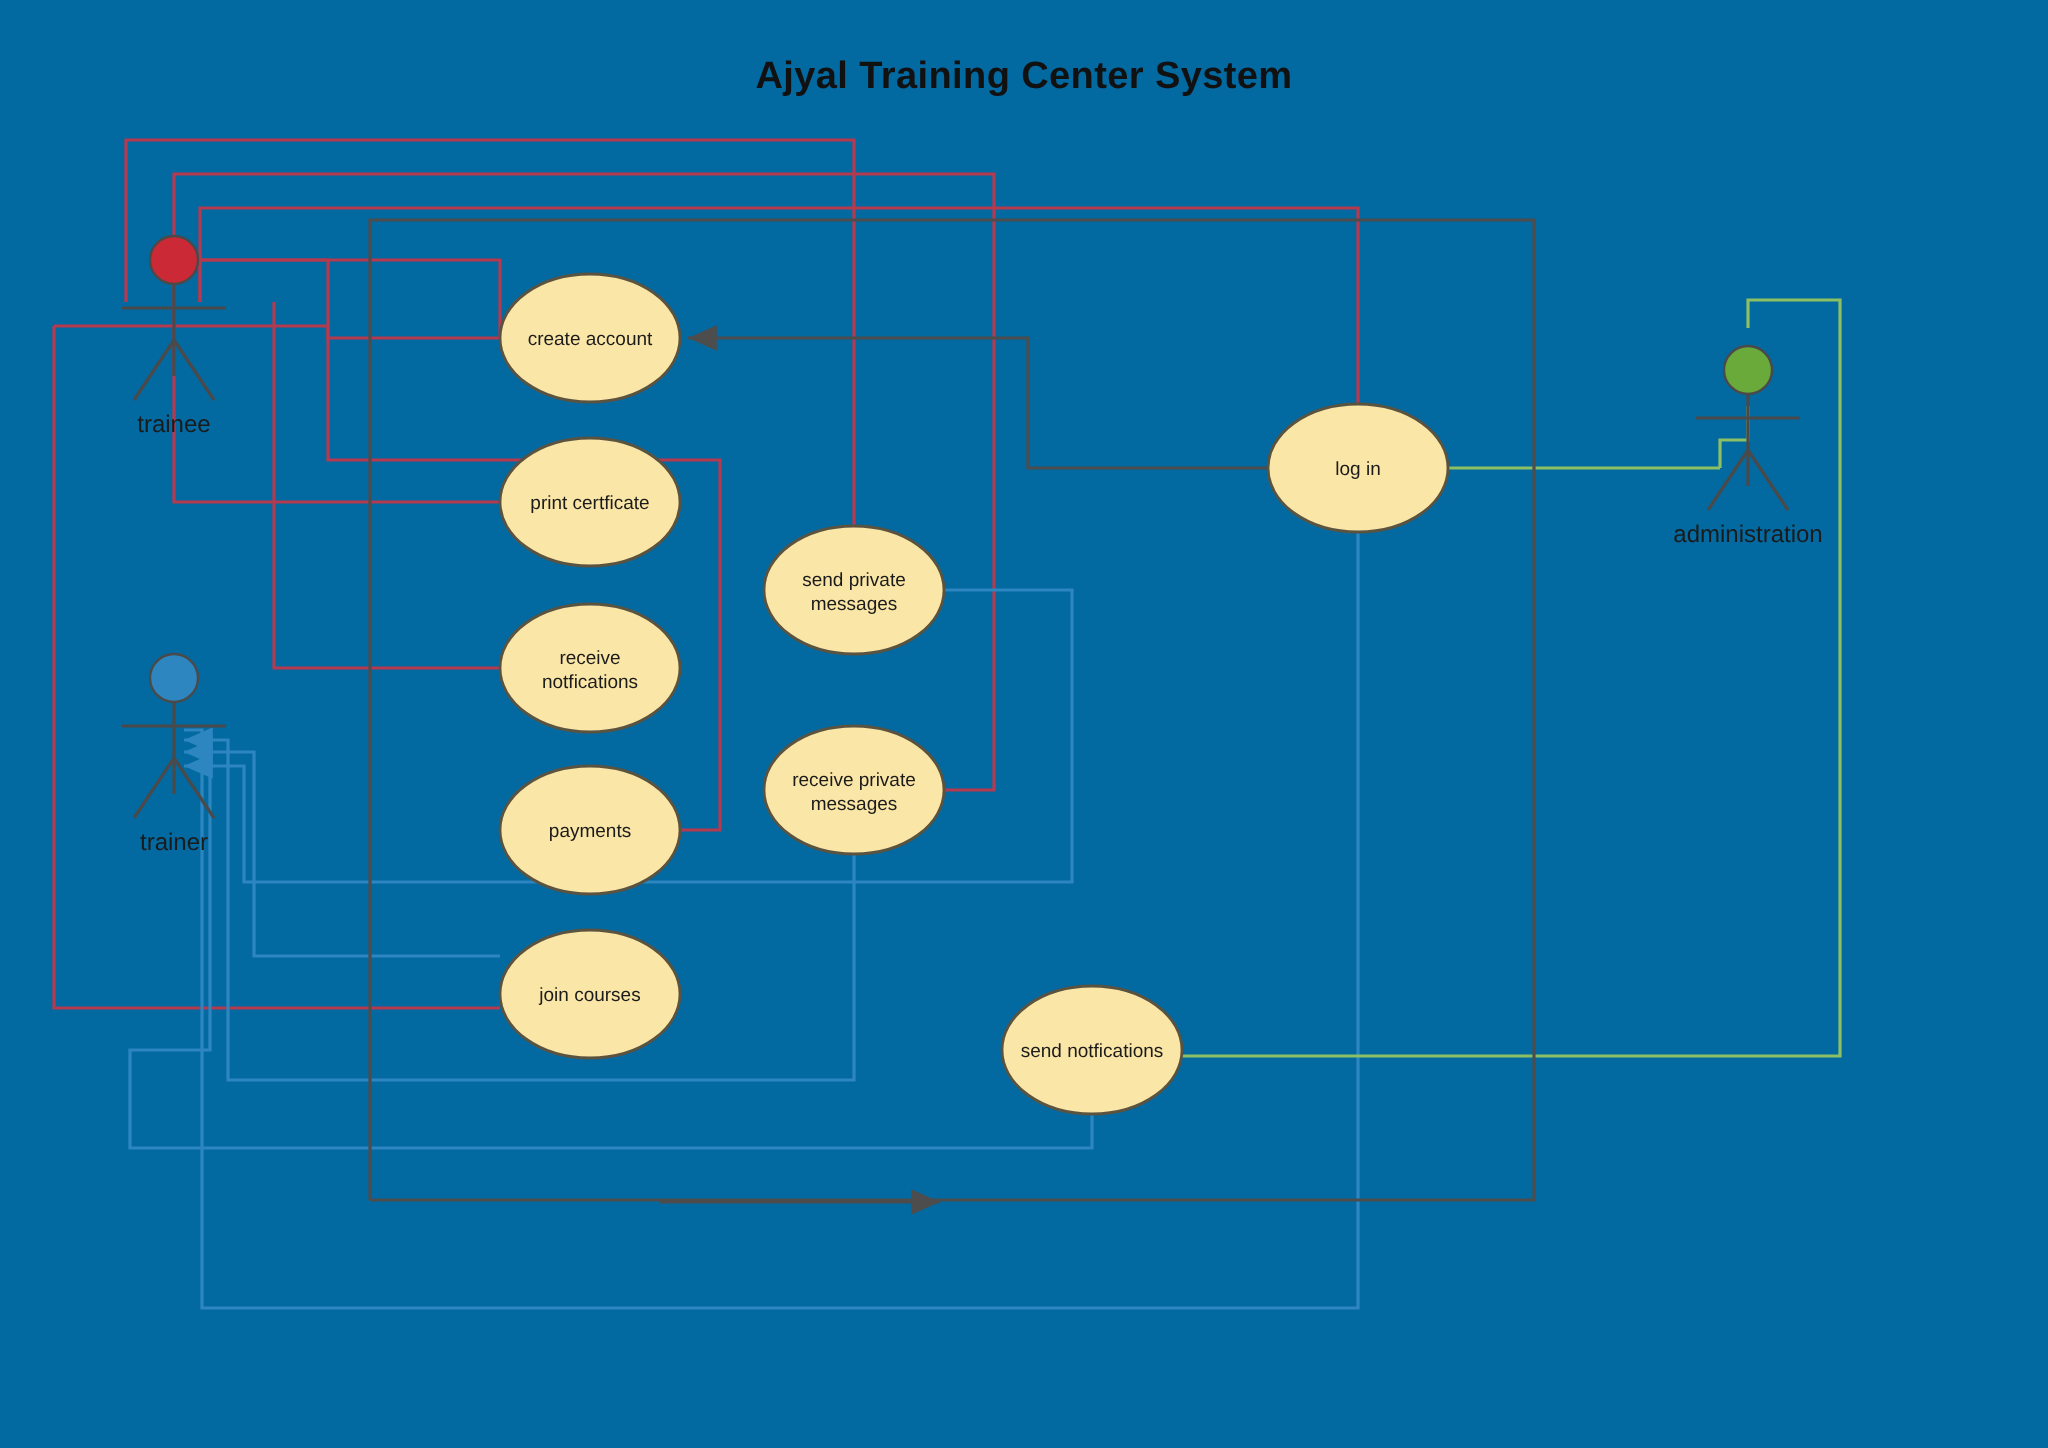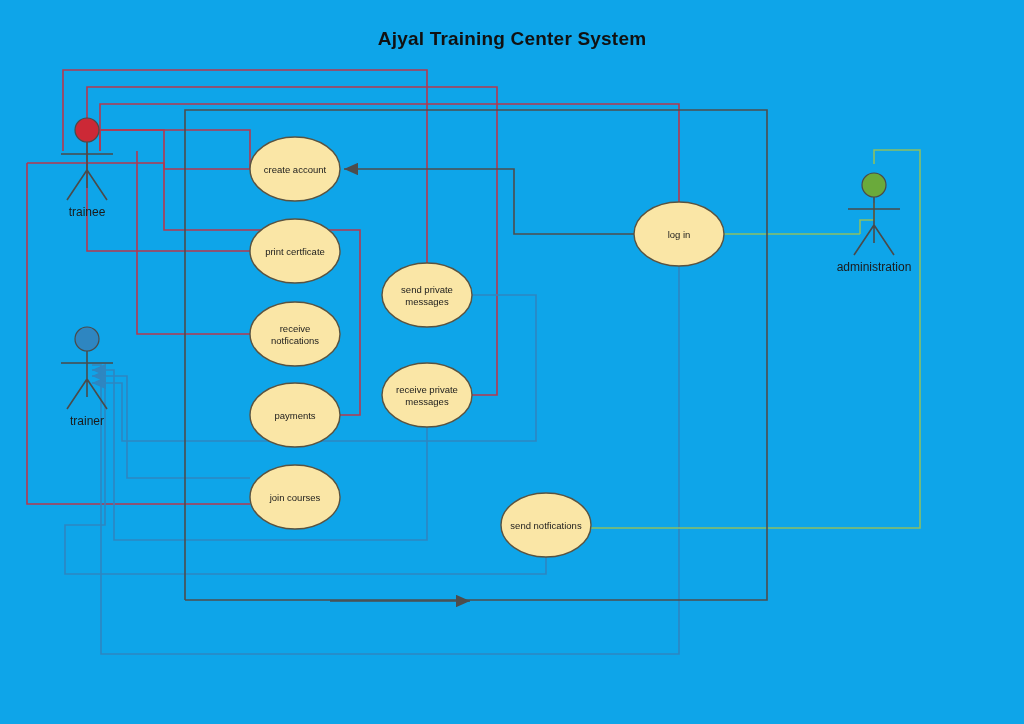--- a/index.html
+++ b/index.html
@@ -1,18 +1,18 @@
 <!DOCTYPE html>
 <html><head>
 <meta charset="utf-8">
 <style>
   html,body{margin:0;padding:0;background:#ffffff;}
   body{width:1024px;height:724px;overflow:hidden;
        font-family:"Liberation Sans","DejaVu Sans",sans-serif;}
-  #stage{position:relative;width:1024px;height:724px;background:#0ea5e9;}
+  #stage{position:relative;width:1024px;height:724px;background:#0369a1;}
   #diagram{position:absolute;left:0;top:0;width:1024px;height:724px;}
   .title{
     position:absolute;left:0;top:28px;width:1024px;text-align:center;
     font-size:19px;font-weight:bold;color:#111;letter-spacing:.2px;
   }
   text{font-family:"Liberation Sans","DejaVu Sans",sans-serif;}
   .uc-label{font-size:9.5px;fill:#1b1b1b;}
   .actor-label{font-size:12px;fill:#1b1b1b;}
 </style>
 </head>

